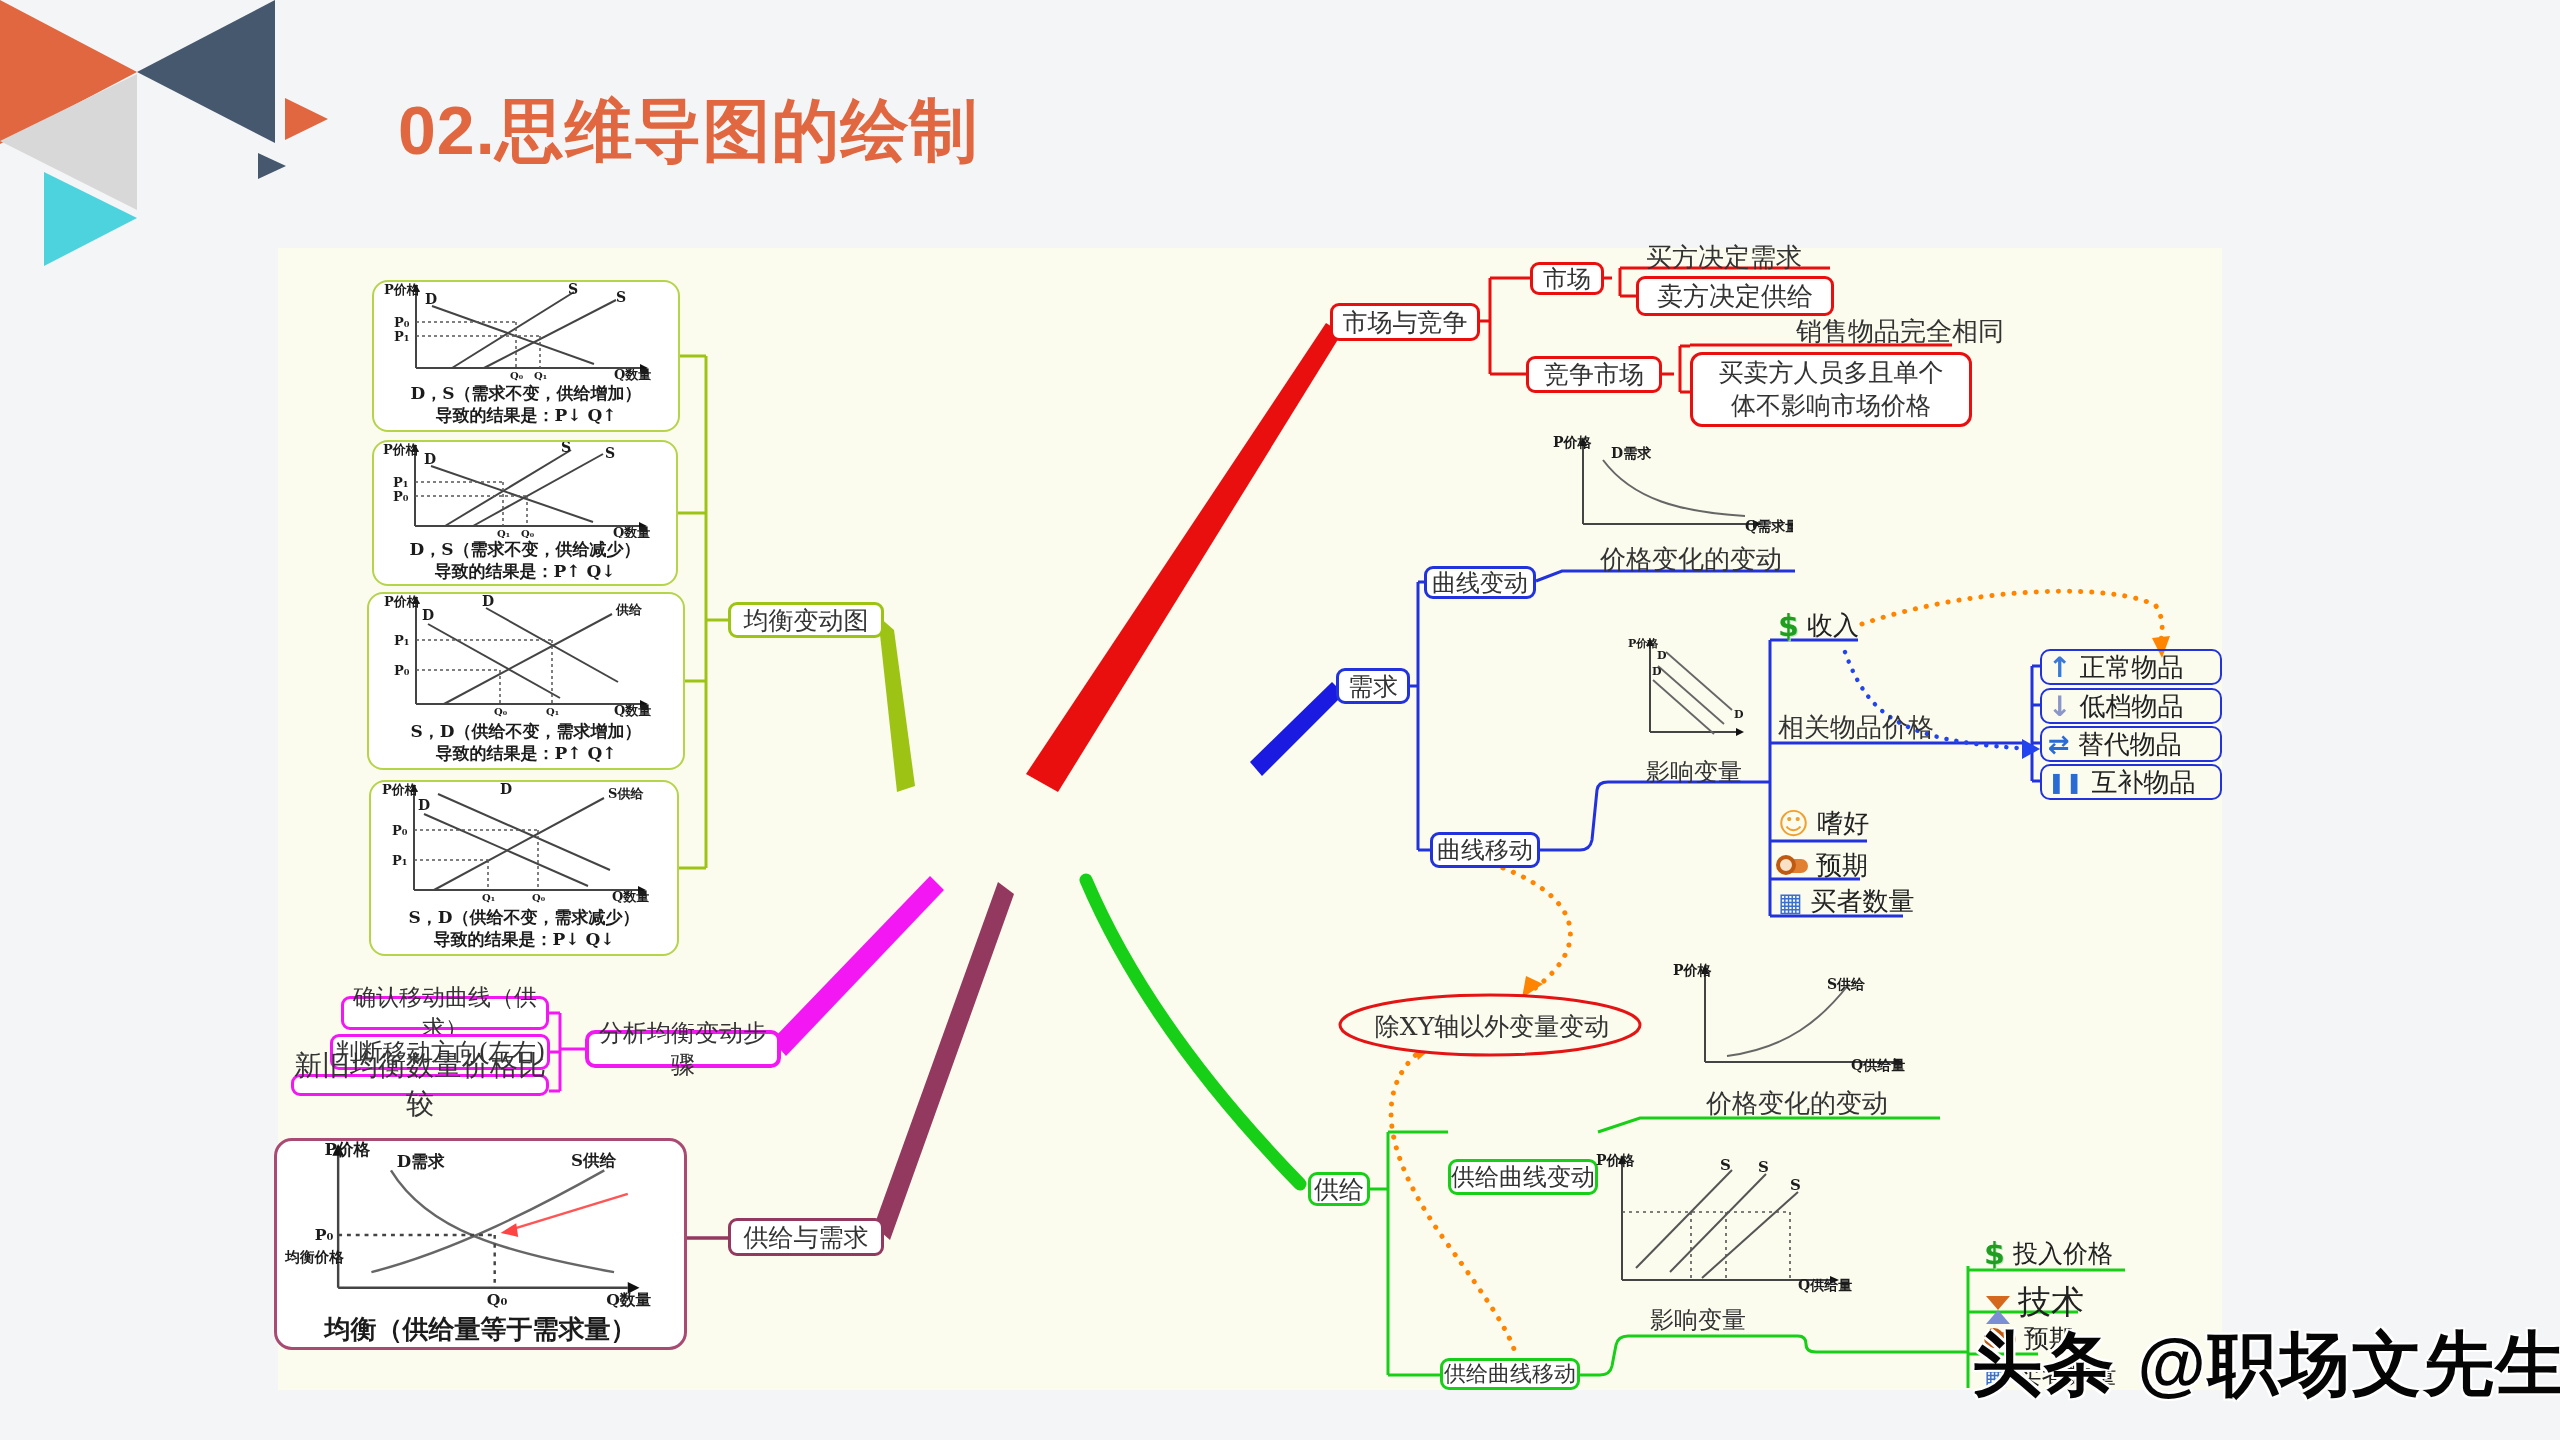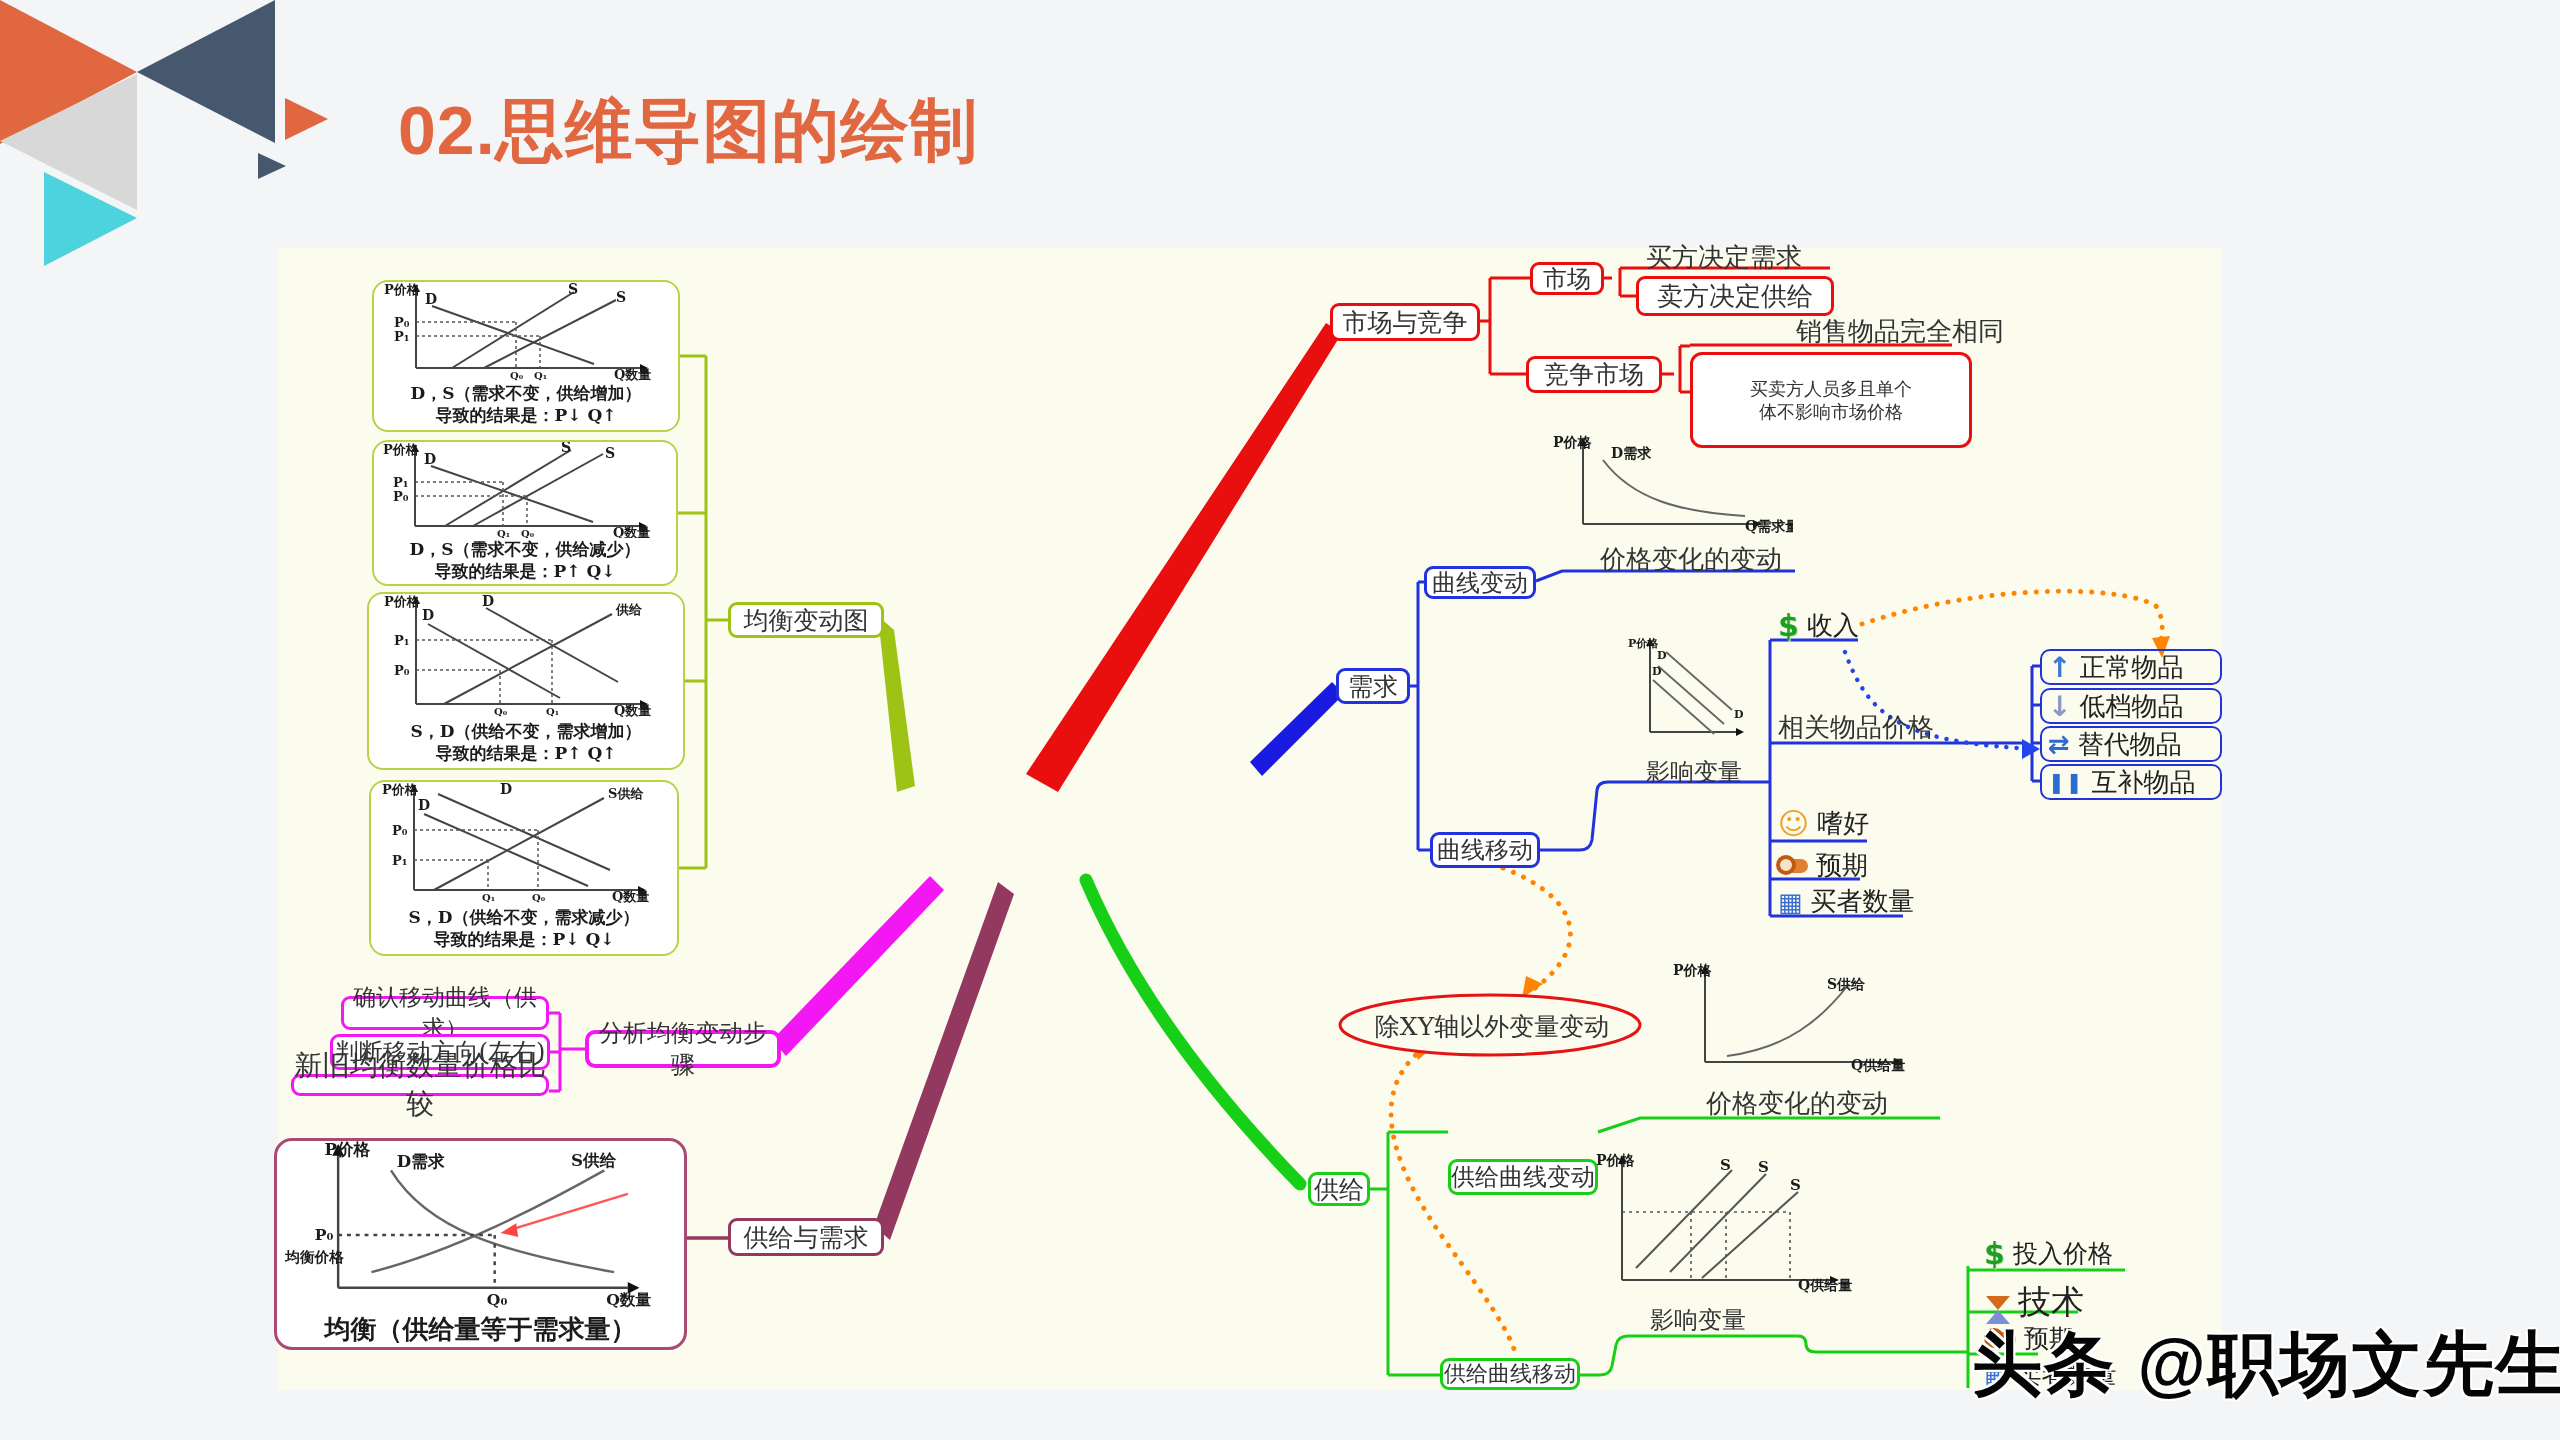--- a/index.html
+++ b/index.html
@@ -110,21 +110,21 @@
     <ellipse cx="1490" cy="1025" rx="150" ry="30" fill="#fbfbee" stroke="#e41414" stroke-width="3"></ellipse>
   </svg>
 
 
   <div class="node b-red r8" style="left:1330px;top:303px;width:150px;height:38px;font-size:25px;">市场与竞争</div>
   <div class="node b-red r8" style="left:1530px;top:262px;width:74px;height:33px;font-size:24px;">市场</div>
   <div class="abs mm" style="left:1646px;top:240px;font-size:26px;">买方决定需求</div>
   <div class="node b-red r8" style="left:1636px;top:276px;width:198px;height:40px;font-size:26px;">卖方决定供给</div>
   <div class="node b-red r8" style="left:1526px;top:356px;width:136px;height:37px;font-size:25px;">竞争市场</div>
   <div class="abs mm" style="left:1796px;top:314px;font-size:26px;">销售物品完全相同</div>
-  <div class="node b-red" style="left:1690px;top:352px;width:282px;height:96px;border-radius:12px;font-size:18px;flex-direction:column;line-height:1.3;">
+  <div class="node b-red" style="left:1690px;top:352px;width:282px;height:75px;border-radius:12px;font-size:25px;flex-direction:column;line-height:1.3;">
     <div>买卖方人员多且单个</div>
     <div>体不影响市场价格</div>
   </div>
 
   <div class="node b-blue r8" style="left:1336px;top:668px;width:74px;height:36px;font-size:25px;">需求</div>
   <div class="node b-blue r8" style="left:1424px;top:566px;width:112px;height:33px;font-size:24px;">曲线变动</div>
   <div class="node b-blue r8" style="left:1430px;top:832px;width:110px;height:36px;font-size:24px;">曲线移动</div>
   <div class="abs mm" style="left:1600px;top:542px;font-size:26px;">价格变化的变动</div>
   <div class="abs mm" style="left:1646px;top:756px;font-size:24px;">影响变量</div>
 

